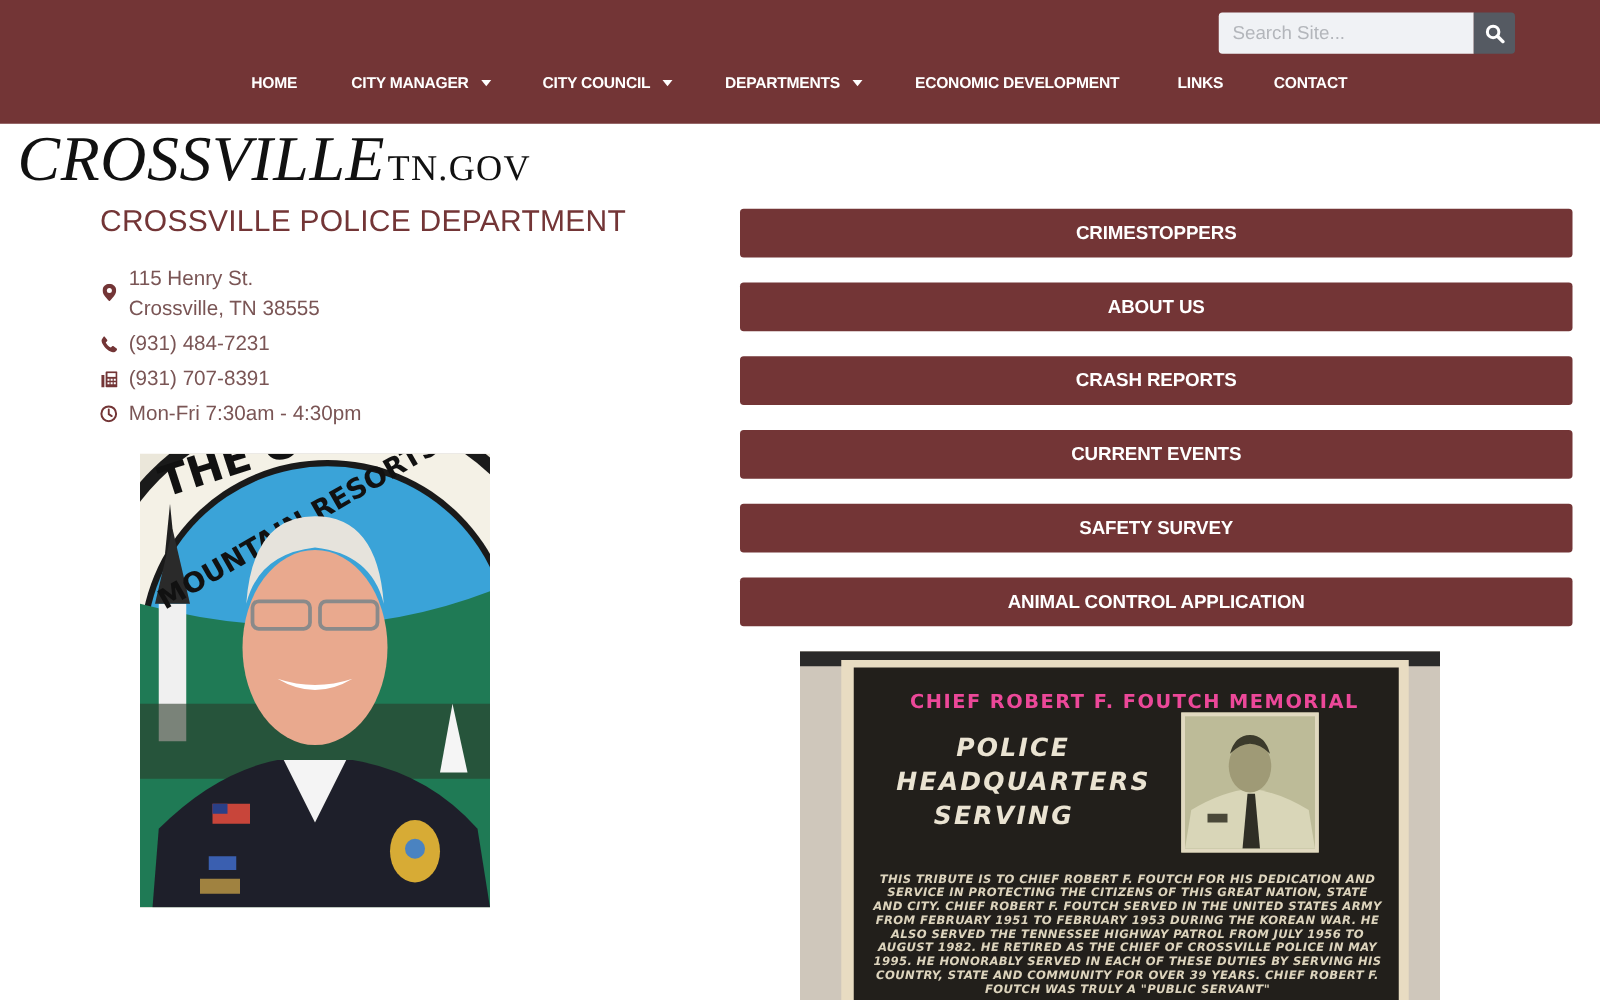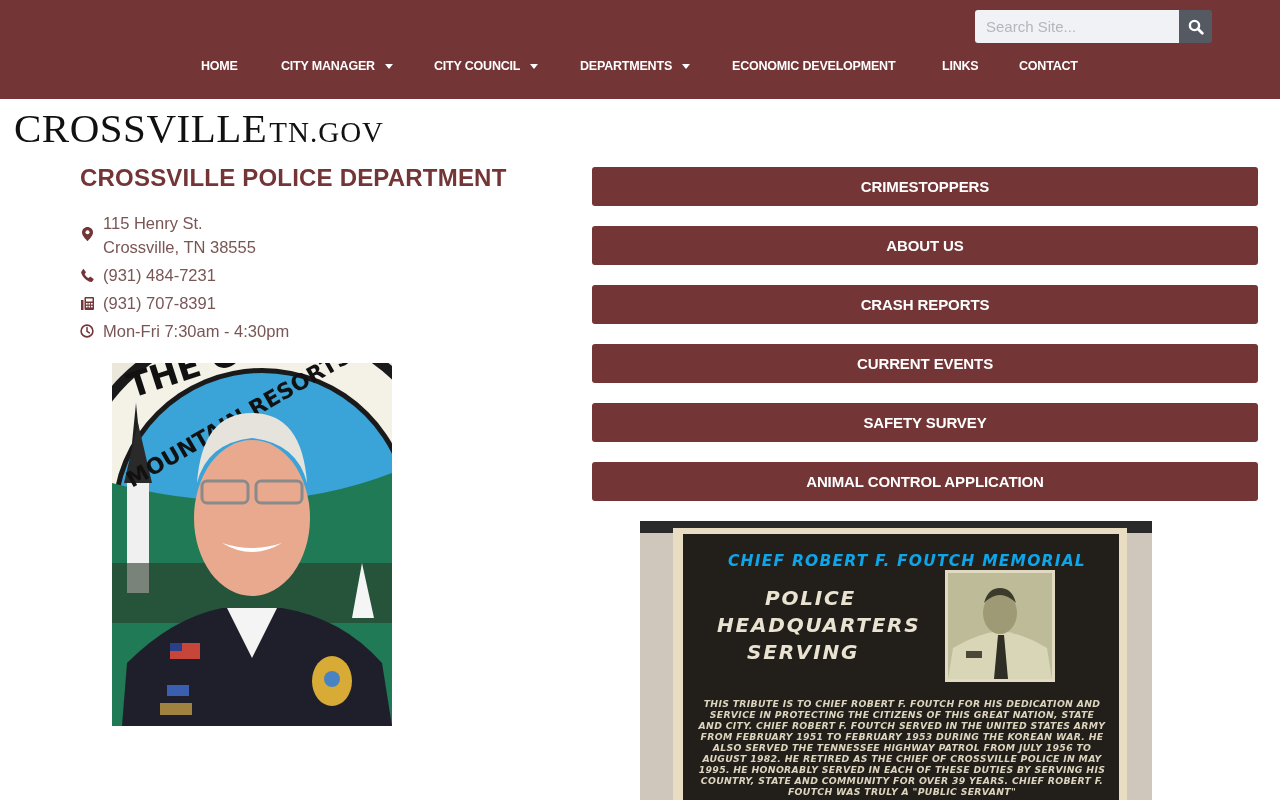--- a/index.html
+++ b/index.html
@@ -10,38 +10,38 @@
   .search-wrap { position: absolute; left: 963px; top: 10px; width: 237px; height: 33px; display: flex; margin-left: 12px; }
   .search-input { width: 204px; height: 33px; border: none; border-radius: 3px 0 0 3px; background: #f0f2f5; padding: 0 11px; font-size: 15px; color: #333; font-family: "Liberation Sans", sans-serif; outline: none; }
   .search-input::placeholder { color: #b3b6bb; }
   .search-btn { width: 33px; height: 33px; background: #555a62; border: none; border-radius: 0 3px 3px 0; display: flex; align-items: center; justify-content: center; cursor: pointer; }
 
   .nav { position: absolute; top: 56px; left: 0; width: 1128px; height: 20px; }
   .nav-item { position: absolute; top: 0; height: 20px; line-height: 20px; color: #ffffff; font-weight: bold; font-size: 12.5px; letter-spacing: -0.2px; white-space: nowrap; display: flex; align-items: center; cursor: pointer; }
   .caret { display: inline-block; width: 0; height: 0; border-left: 4px solid transparent; border-right: 4px solid transparent; border-top: 5px solid #ffffff; margin-left: 10px; }
 
   .logo { position: absolute; left: 14px; top: 106px; height: 44px; display: flex; align-items: baseline; color: #111; font-family: "Liberation Serif", "DejaVu Serif", serif; }
-  .logo-main { font-size: 41px; letter-spacing: 0.5px; line-height: 44px; }
+  .logo-main { font-size: 51px; letter-spacing: 0.5px; line-height: 44px; font-style: italic; }
   .logo-sub { font-size: 29px; letter-spacing: 1px; margin-left: 2px; }
 
-  .dept-title { position: absolute; left: 80px; top: 164px; font-size: 24px; font-weight: bold; color: #733536; letter-spacing: 0.2px; white-space: nowrap; }
+  .dept-title { position: absolute; left: 80px; top: 164px; font-size: 24px; font-weight: normal; color: #733536; letter-spacing: 0.2px; white-space: nowrap; }
 
   .contact-list { position: absolute; left: 80px; top: 211px; }
   .contact-row { position: absolute; left: 0; display: flex; align-items: flex-start; white-space: nowrap; font-size: 16.5px; color: #7a5555; }
   .contact-icon { position: absolute; left: 0; width: 14px; height: 14px; display: flex; align-items: center; justify-content: center; }
   .contact-text { position: absolute; left: 23px; line-height: 24px; }
 
   .chief-photo { position: absolute; left: 112px; top: 363px; width: 280px; height: 363px; overflow: hidden; background: #e9e4d6; }
 
   .btn { position: absolute; left: 592px; width: 666px; height: 39px; background: #733536; color: #ffffff; font-weight: bold; font-size: 15px; border-radius: 3px; display: flex; align-items: center; justify-content: center; cursor: pointer; letter-spacing: -0.1px; }
 
   .plaque { position: absolute; left: 640px; top: 521px; width: 512px; height: 279px; overflow: hidden; background: #cfc7bb; }
   .plaque-inner { position: absolute; left: 33px; top: 7px; width: 454px; height: 272px; background: #e8dcc2; }
   .plaque-face { position: absolute; left: 10px; top: 6px; width: 436px; height: 266px; background: #221f1b; }
-  .plaque-title { position: absolute; left: 55px; top: 24px; color: #0ea5e9; font-style: italic; font-weight: bold; font-size: 15.5px; letter-spacing: 1.2px; white-space: nowrap; font-family: "DejaVu Sans", sans-serif; }
+  .plaque-title { position: absolute; left: 55px; top: 24px; color: #ec4899; font-weight: bold; font-size: 15.5px; letter-spacing: 1.2px; white-space: nowrap; font-family: "DejaVu Sans", sans-serif; }
   .plaque-line { position: absolute; color: #eae3d2; font-style: italic; font-weight: bold; font-size: 20px; letter-spacing: 1.8px; white-space: nowrap; font-family: "DejaVu Sans", sans-serif; }
   .plaque-text { position: absolute; left: 50px; top: 164px; width: 430px; color: #ddd4bd; font-style: italic; font-weight: bold; font-size: 9.3px; line-height: 11px; text-align: center; letter-spacing: 0.3px; font-family: "DejaVu Sans", sans-serif; }
   .plaque-photo { position: absolute; left: 306px; top: 44px; width: 110px; height: 112px; background: #c9c6a6; border: 3px solid #e1d9c0; overflow: hidden; }
 </style>
 </head>
 <body>
 
 <div class="header">
   <div class="search-wrap">
     <input class="search-input" type="text" placeholder="Search Site..." style="">

